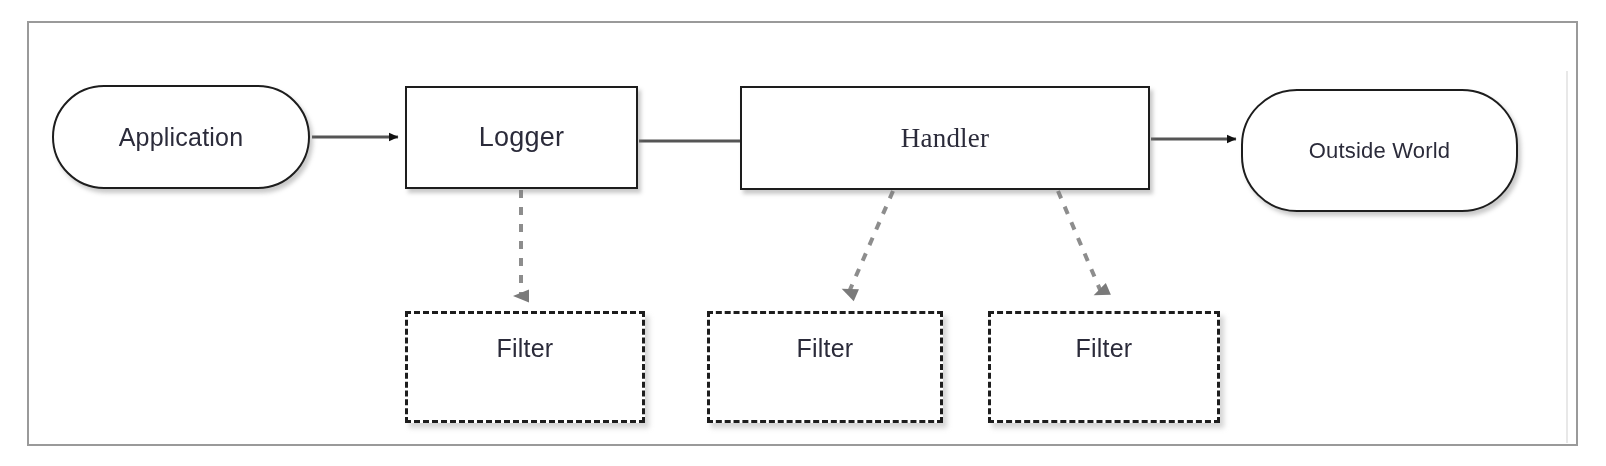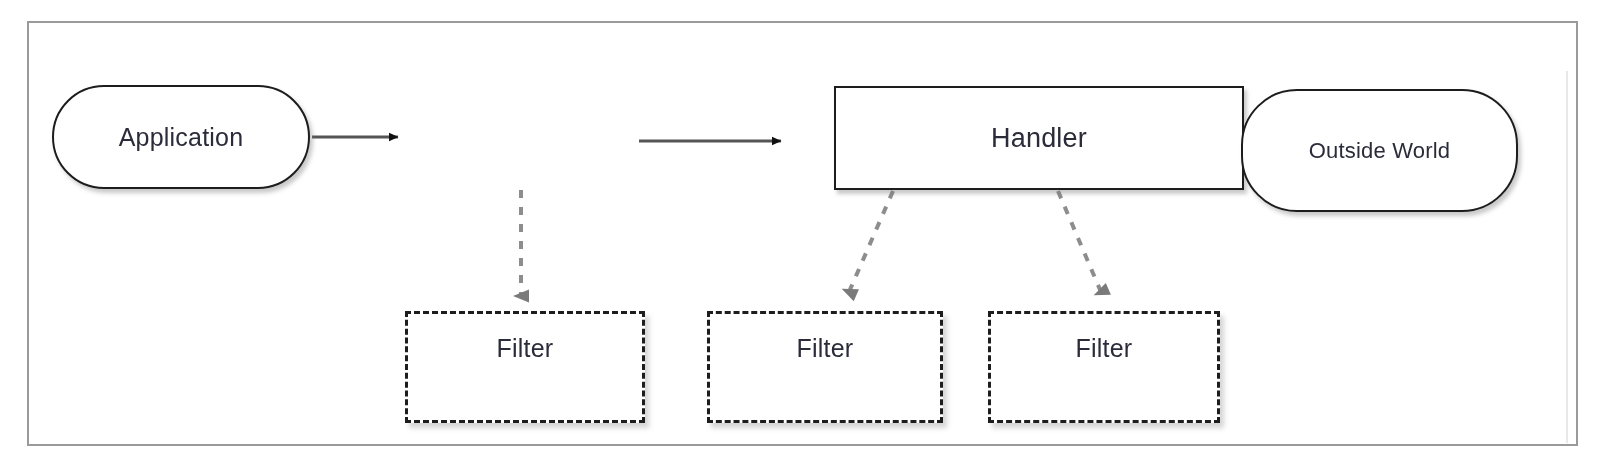--- a/index.html
+++ b/index.html
@@ -87,21 +87,21 @@
   }
 
   .node-label {
     pointer-events: none;
     white-space: nowrap;
   }
 
   
   #node-application { left: 52px;  top: 85px;  width: 258px; height: 104px; }
   #node-logger      { left: 405px; top: 86px;  width: 233px; height: 103px; font-size: 27px; }
-  #node-handler     { left: 834px; top: 86px;  width: 410px; height: 104px; font-size: 27px; }
+  #node-handler     { left: 740px; top: 86px;  width: 410px; height: 104px; font-size: 27px; font-family: Liberation Serif, serif; }
   #node-outside     { left: 1241px;top: 89px;  width: 277px; height: 123px;  font-size: 22px; }
 
   #node-filter-1 { left: 405px; top: 311px; width: 240px; height: 112px; font-size: 25px; }
   #node-filter-2 { left: 707px; top: 311px; width: 236px; height: 112px; font-size: 25px; }
   #node-filter-3 { left: 988px; top: 311px; width: 232px; height: 112px; font-size: 25px; }
 </style>
 </head>
 <body>
 
 <div id="canvas">
@@ -142,20 +142,23 @@
 
     <g>
       <line x1="1058" y1="191" x2="1101" y2="292" stroke="#8d8d8d" stroke-width="4" stroke-dasharray="8 9" marker-end="url(#arrow-dashed)"></line>
     </g>
   </svg>
 
   <div class="node node-pill" id="node-application">
     <span class="node-label">Application</span>
   </div>
 
+  <div class="node node-rect" id="node-logger">
+    <span class="node-label">Logger</span>
+  </div>
 
   <div class="node node-rect" id="node-handler">
     <span class="node-label">Handler</span>
   </div>
 
   <div class="node node-pill" id="node-outside">
     <span class="node-label">Outside World</span>
   </div>
 
   <div class="node node-dashed" id="node-filter-1">

